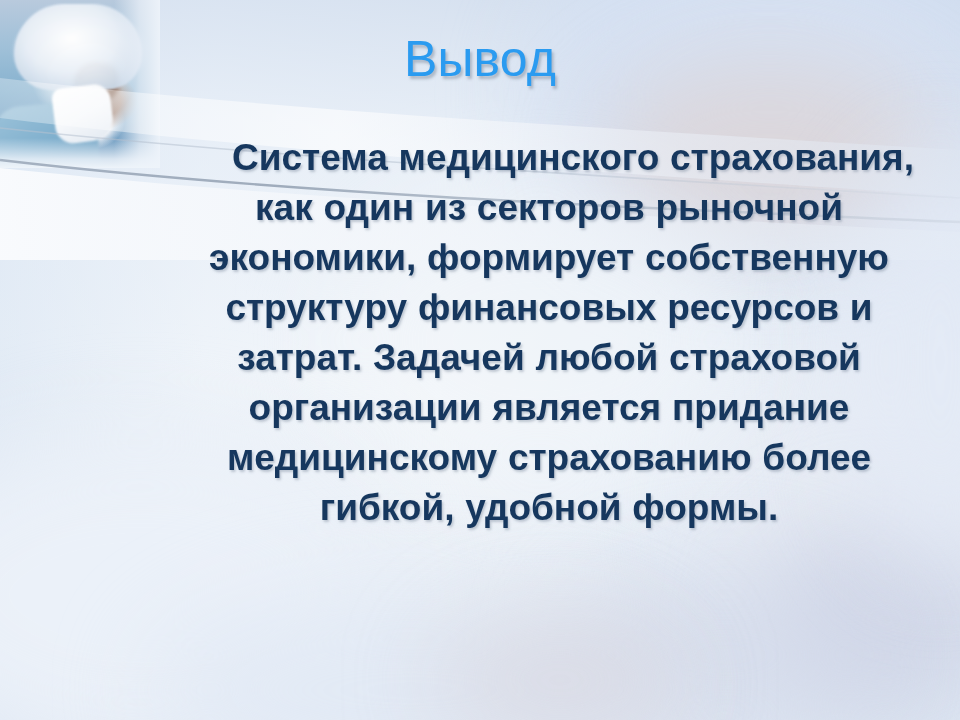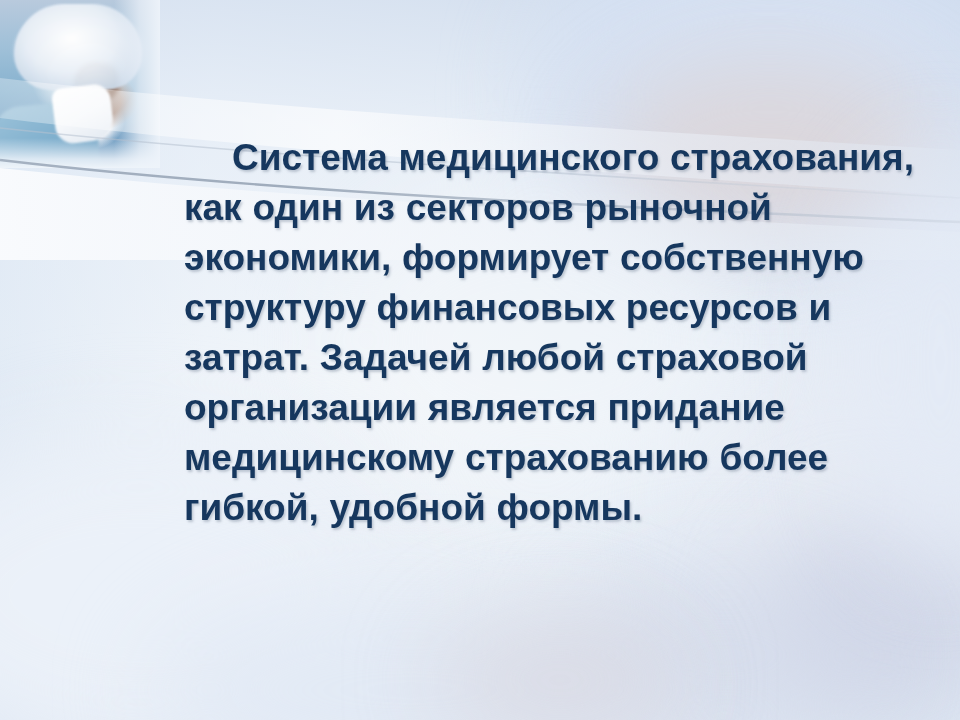--- a/index.html
+++ b/index.html
@@ -137,21 +137,21 @@
     left: 184px; top: 133px;
     width: 730px;
   }
   .body-text {
     margin: 0;
     text-indent: 48px;
     font-size: 37px;
     line-height: 50px;
     font-weight: 600;
     color: #16375e;
-    text-align: left;
+    text-align: center;
     text-shadow: 1.5px 2px 2.5px rgba(120,134,152,0.42);
     word-spacing: .5px;
   }
 </style>
 </head>
 <body>
 
 <div id="slide">
 
   <div class="bg-base"></div>
@@ -204,18 +204,19 @@
 
     <path d="M0,118 C 260,150 560,170 960,196 L960,150 C 560,126 260,108 0,78 Z" fill="url(#swBandTop)"></path>
 
     <path d="M0,168 C 280,198 600,214 960,232 L960,260 L0,260 Z" fill="url(#swBandBottom)"></path>
 
     <path d="M0,160 C 270,192 590,206 960,222" fill="none" stroke="url(#swLine)" stroke-width="2.4"></path>
 
     <path d="M0,128 C 280,158 600,176 960,198" fill="none" stroke="url(#swLine2)" stroke-width="1.6"></path>
   </svg>
 
+  <div class="title">Вывод</div>
 
   <div class="body-box">
     <p class="body-text">    Система медицинского страхования, как один из секторов рыночной экономики, формирует собственную структуру финансовых ресурсов и затрат.  Задачей любой страховой организации является придание медицинскому страхованию более гибкой, удобной формы.</p>
   </div>
 
 </div>
 
 </body></html>

